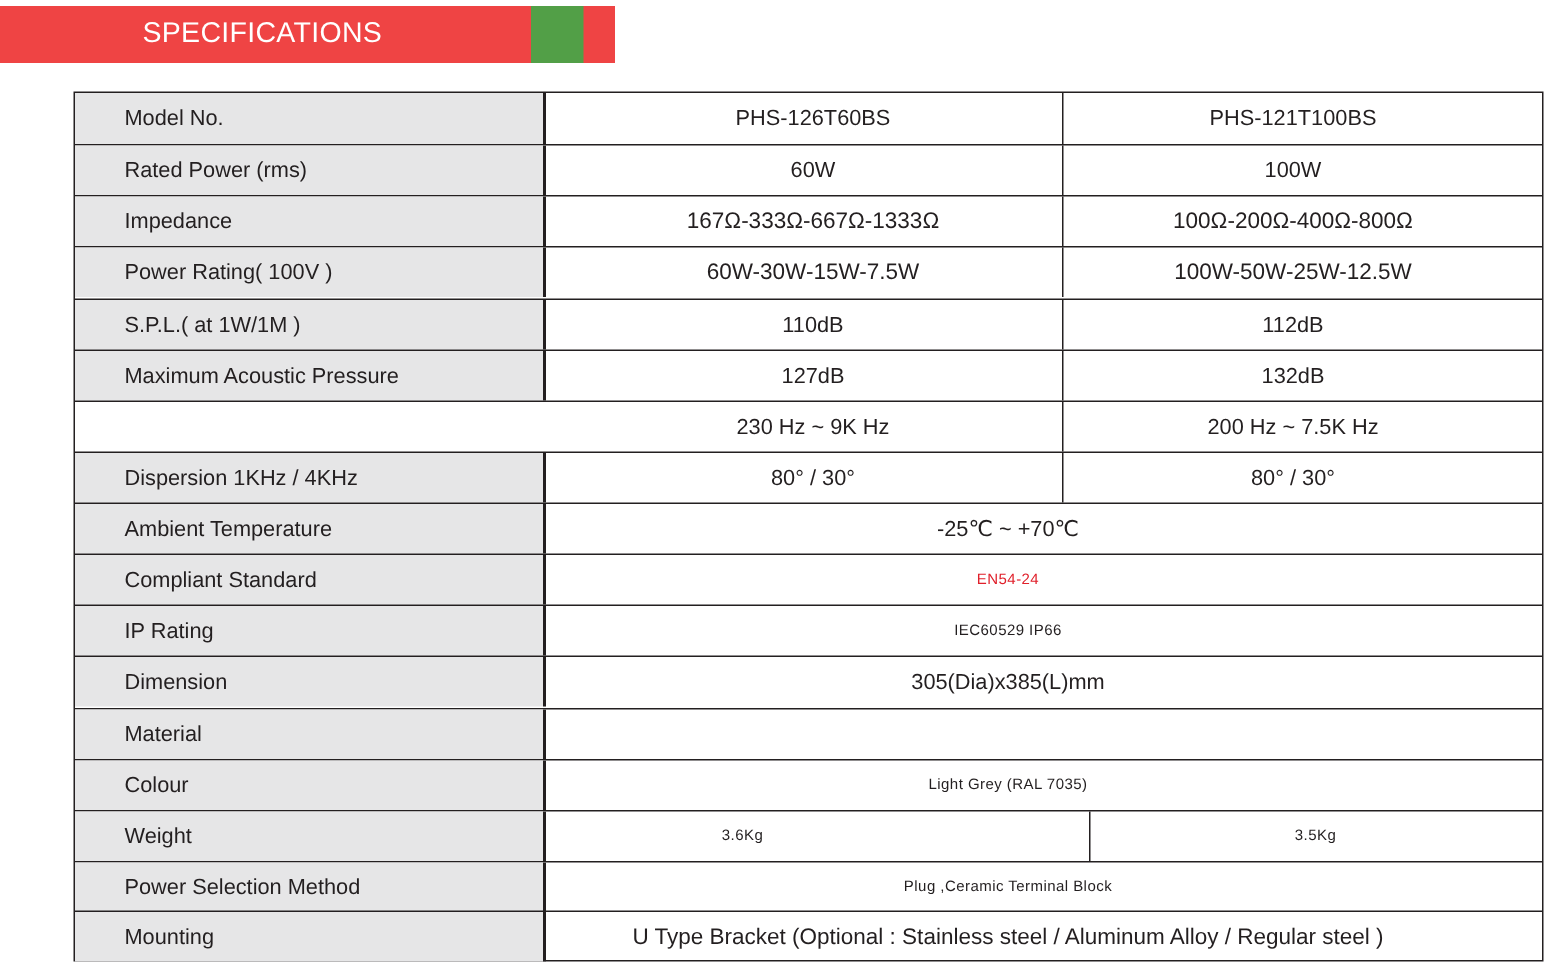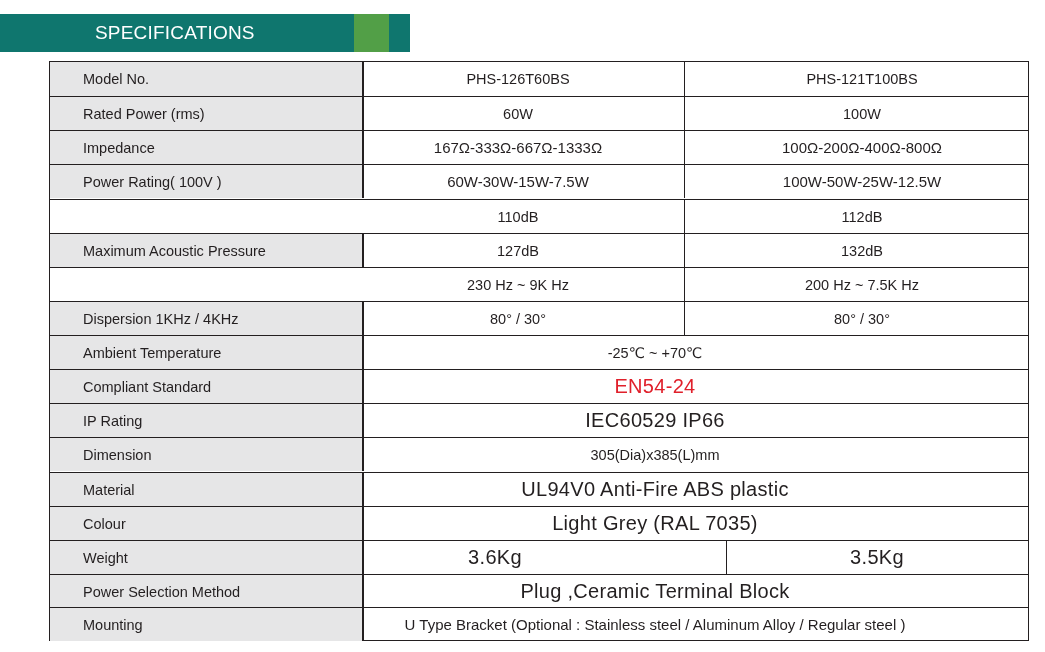--- a/index.html
+++ b/index.html
@@ -11,24 +11,24 @@
       width: 1045px;
       height: 652px;
       position: relative;
       overflow: hidden;
       font-family: "Liberation Sans", "DejaVu Sans", sans-serif;
       color: #231f20;
     }
     .header-bar {
       position: absolute;
       left: 0;
-      top: 14px;
+      top: 4px;
       width: 410px;
       height: 38px;
-      background: #0f766e;
+      background: #ef4444;
     }
     .header-title {
       position: absolute;
       left: 95px;
       top: 8px;
       font-size: 19px;
       color: #ffffff;
       letter-spacing: 0.2px;
       line-height: 22px;
     }
@@ -71,27 +71,27 @@
     .cell.label {
       left: 0;
       width: 314px;
       background: #e6e6e7;
       padding-left: 33px;
       border-right: 2px solid #231f20;
     }
     .cell.val {
       justify-content: center;
     }
-    .cell.v1 { left: 302px; width: 333px; border-right: 1.5px solid #231f20; }
+    .cell.v1 { left: 326px; width: 333px; border-right: 1.5px solid #231f20; }
     .cell.v2 { left: 647px; width: 330px; }
-    .cell.vspan { left: 312px; width: 566px; padding-left: 20px; }
+    .cell.vspan { left: 329px; width: 566px; padding-left: 20px; }
     .cell.w1 { left: 314px; width: 363px; border-right: 1.5px solid #231f20; padding-right: 100px; }
     .cell.w2 { left: 677px; width: 300px; }
     .cell.small { font-size: 15px; }
-    .cell.wide { font-size: 20px; letter-spacing: 0.3px; }
+    .cell.wide { font-size: 10px; letter-spacing: 0.3px; }
     .red { color: #e0202b; }
   </style>
 </head>
 <body>
 
 <div class="header-bar">
   <span class="header-title">SPECIFICATIONS</span>
   <div class="header-block"></div>
 </div>
 
@@ -115,20 +115,21 @@
     <div class="cell val v2 small">100Ω-200Ω-400Ω-800Ω</div>
   </div>
 
   <div class="row" style="top:102px;padding-left:44px;">
     <div class="cell label">Power Rating( 100V )</div>
     <div class="cell val v1 small">60W-30W-15W-7.5W</div>
     <div class="cell val v2 small">100W-50W-25W-12.5W</div>
   </div>
 
   <div class="row" style="top:137px;">
+    <div class="cell label">S.P.L.( at 1W/1M )</div>
     <div class="cell val v1">110dB</div>
     <div class="cell val v2">112dB</div>
   </div>
 
   <div class="row" style="top:171px;">
     <div class="cell label">Maximum Acoustic Pressure</div>
     <div class="cell val v1">127dB</div>
     <div class="cell val v2">132dB</div>
   </div>
 
@@ -158,21 +159,20 @@
     <div class="cell val vspan wide">IEC60529 IP66</div>
   </div>
 
   <div class="row" style="top:375px;">
     <div class="cell label">Dimension</div>
     <div class="cell val vspan">305(Dia)x385(L)mm</div>
   </div>
 
   <div class="row" style="top:410px;">
     <div class="cell label">Material</div>
-    <div class="cell val vspan wide">UL94V0 Anti-Fire ABS plastic</div>
   </div>
 
   <div class="row" style="top:444px;">
     <div class="cell label">Colour</div>
     <div class="cell val vspan wide">Light Grey (RAL 7035)</div>
   </div>
 
   <div class="row" style="top:478px;">
     <div class="cell label">Weight</div>
     <div class="cell val w1 wide">3.6Kg</div>

